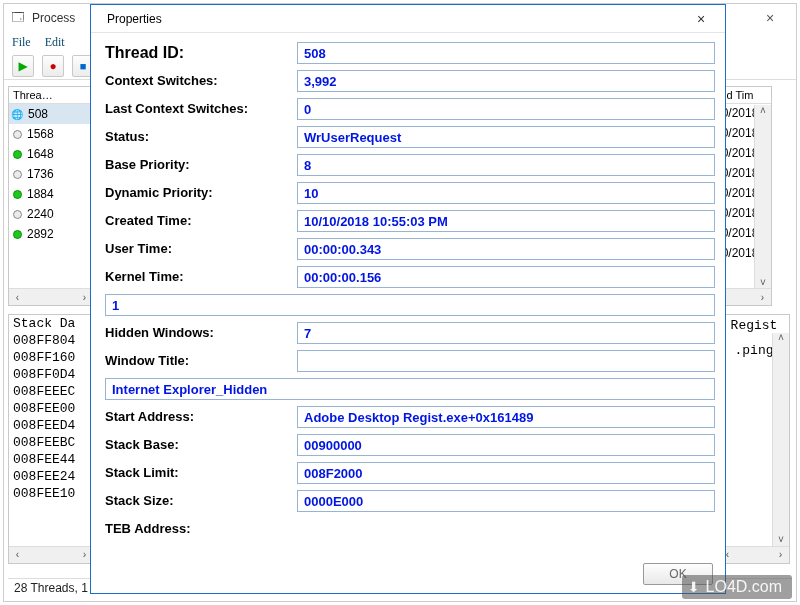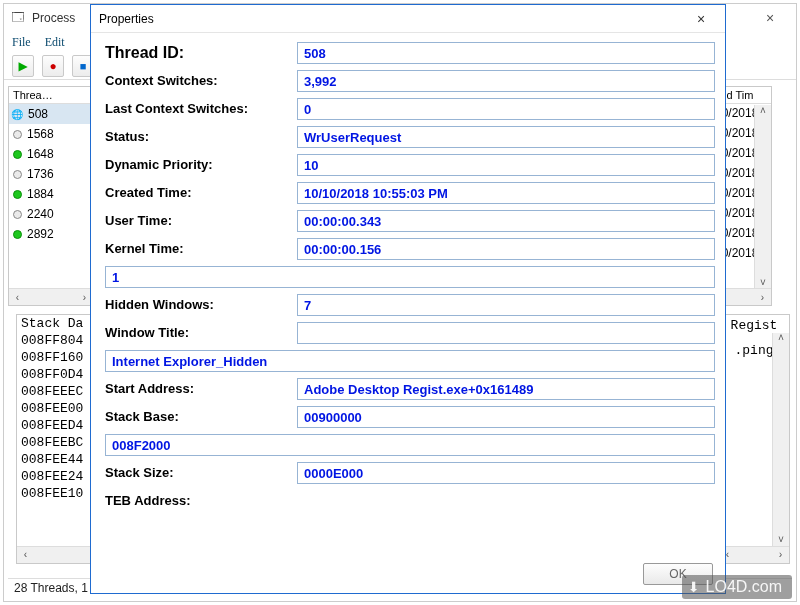--- a/index.html
+++ b/index.html
@@ -97,21 +97,21 @@
     .vscroll {
       position:absolute; right:0; top:18px; bottom:17px; width:17px;
       background:#f0f0f0; border-left:1px solid #ddd;
       display:flex; flex-direction:column; justify-content:space-between; align-items:center;
       font-size:10px; color:#555;
     }
     
     .stack-pane {
       position:absolute; left:4px; top:310px; width:86px; height:250px;
       border:1px solid #c9c9c9; background:#fff; overflow:hidden;
-      font-family: "Courier New", monospace; font-size:13px;margin-left:8px;
+      font-family: "Courier New", monospace; font-size:13px;
     }
     .stack-pane .srow { padding:1px 4px; white-space:nowrap; }
     .right-detail {
       position:absolute; right:6px; top:310px; width:72px; height:250px;
       border:1px solid #c9c9c9; background:#fff; overflow:hidden;
       font-family:"Courier New", monospace; font-size:13px;
     }
     .right-detail .drow { padding:1px 4px; white-space:nowrap; text-align:center;}
     .statusbar {
       position:absolute; left:4px; right:4px; bottom:3px; height:20px;
@@ -123,21 +123,21 @@
     .dialog {
       position:absolute; left:90px; top:4px; width:636px; height:590px;
       border:1px solid #1f6bd0; background:#fff;
       box-shadow: 0 0 0 0 rgba(0,0,0,0);
       z-index: 10;
     }
     .dlg-titlebar {
       height:28px; display:flex; align-items:center; padding:0 8px;
       border-bottom:1px solid #e5e5e5;
     }
-    .dlg-titlebar .dlg-title { flex:1; font-size:12px; color:#000; }
+    .dlg-titlebar .dlg-title { flex:1; font-size:12px; color:#000;margin-left:8px; }
     .dlg-titlebar .dlg-close { width:32px; text-align:center; font-size:14px; color:#333;}
     .dlg-body {
       padding: 6px 10px 4px 14px;
       display:flex; flex-direction:column; gap:1px;
     }
     .prop-row {
       display:flex; align-items:center; height:27px; gap:8px;
     }
     .prop-label {
       width: 184px;
@@ -321,20 +321,24 @@
       </div>
     <div class="prop-row">
         <span class="prop-label">Last Context Switches:</span>
         <div class="prop-value">0</div>
       </div>
     <div class="prop-row">
         <span class="prop-label">Status:</span>
         <div class="prop-value">WrUserRequest</div>
       </div>
     <div class="prop-row">
+        <span class="prop-label">Base Priority:</span>
+        <div class="prop-value">8</div>
+      </div>
+    <div class="prop-row">
         <span class="prop-label">Dynamic Priority:</span>
         <div class="prop-value">10</div>
       </div>
     <div class="prop-row">
         <span class="prop-label">Created Time:</span>
         <div class="prop-value">10/10/2018 10:55:03 PM</div>
       </div>
     <div class="prop-row">
         <span class="prop-label">User Time:</span>
         <div class="prop-value">00:00:00.343</div>
@@ -359,20 +363,21 @@
       </div>
     <div class="prop-row">
         <span class="prop-label">Start Address:</span>
         <div class="prop-value">Adobe Desktop Regist.exe+0x161489</div>
       </div>
     <div class="prop-row">
         <span class="prop-label">Stack Base:</span>
         <div class="prop-value">00900000</div>
       </div>
     <div class="prop-row">
+        <span class="prop-label">Stack Limit:</span>
         <div class="prop-value">008F2000</div>
       </div>
     <div class="prop-row">
         <span class="prop-label">Stack Size:</span>
         <div class="prop-value">0000E000</div>
       </div>
     <div class="prop-row">
         <span class="prop-label">TEB Address:</span>
       </div>
   </div>

